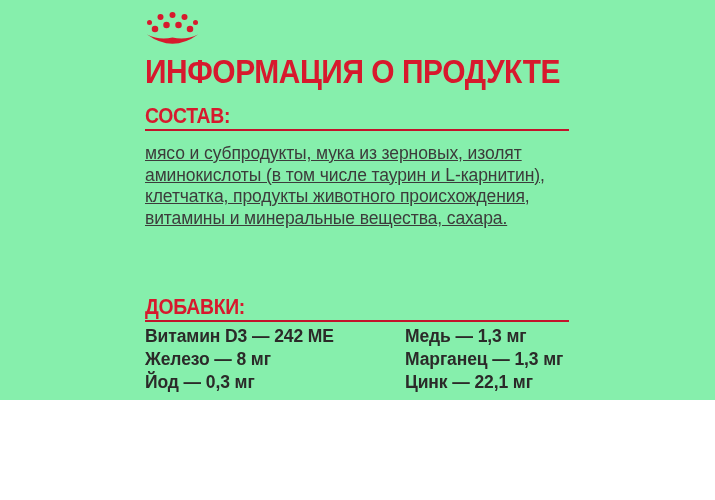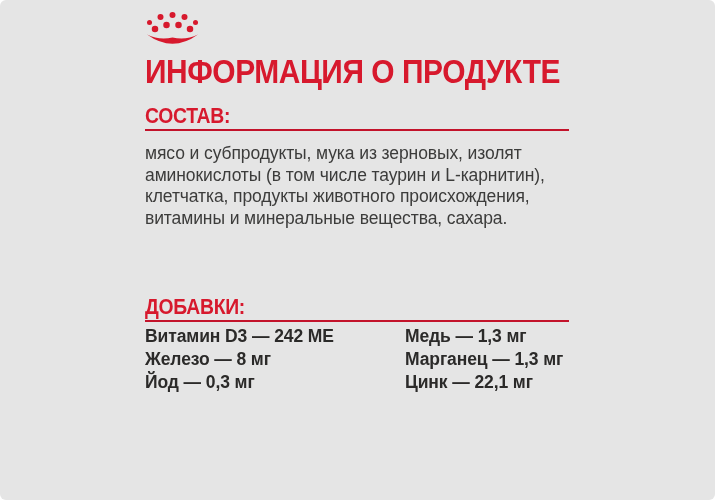--- a/index.html
+++ b/index.html
@@ -4,24 +4,23 @@
 <style>
   html, body {
     margin: 0;
     padding: 0;
     background: #ffffff;
     font-family: "Liberation Sans", "DejaVu Sans", sans-serif;
   }
   .page {
     position: relative;
     width: 715px;
-    height: 500px;
-    background: #e5e5e5;
+    height: 400px;
+    background: #86efac;
     overflow: hidden;
-    border-radius: 6px;
   }
   .crown {
     position: absolute;
     left: 145px;
     top: 11px;
     width: 55px;
     height: 37px;
   }
   .page-title {
     position: absolute;
@@ -58,20 +57,21 @@
   .rule-composition { top: 129px; }
   .rule-additives  { top: 320px; }
   .composition-text {
     position: absolute;
     left: 145px;
     top: 143px;
     font-size: 17.5px;
     line-height: 21.5px;
     color: #3C3C3B;
     letter-spacing: -0.1px;
+    text-decoration: underline;
   }
   .additives-columns {
     position: absolute;
     left: 145px;
     top: 325px;
     width: 424px;
     display: flex;
   }
   .additives-col {
     font-size: 17.5px;

